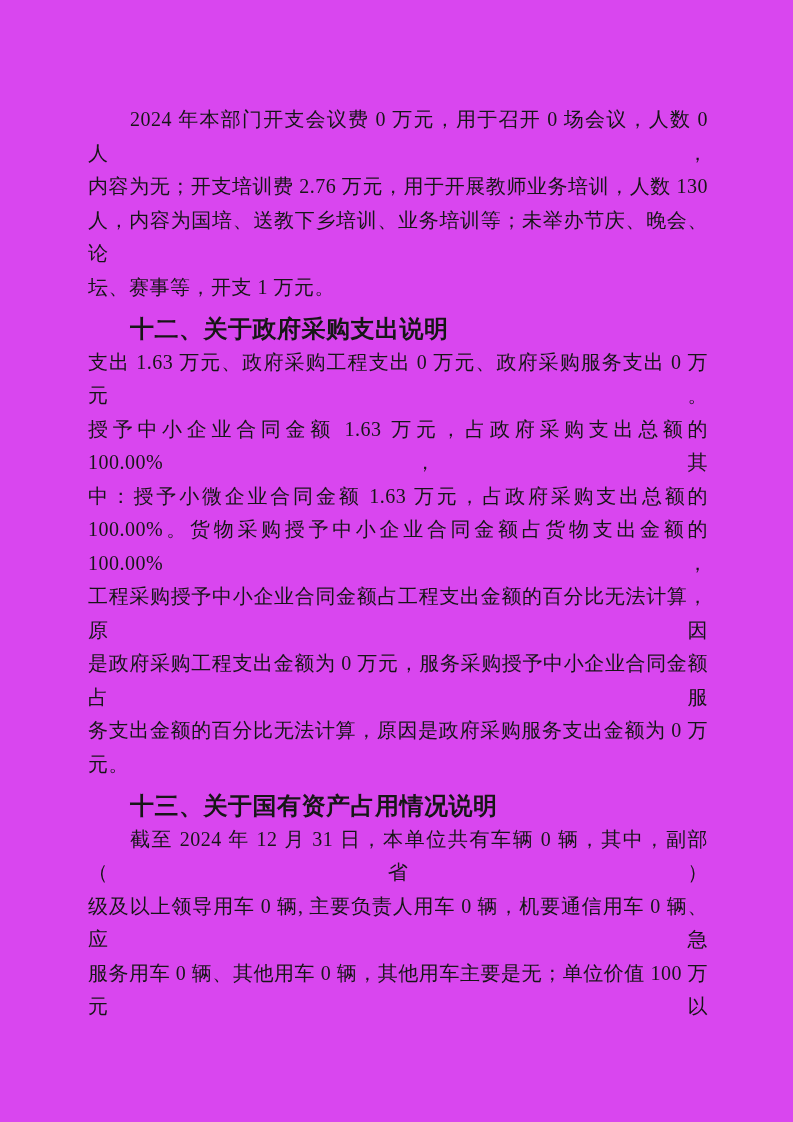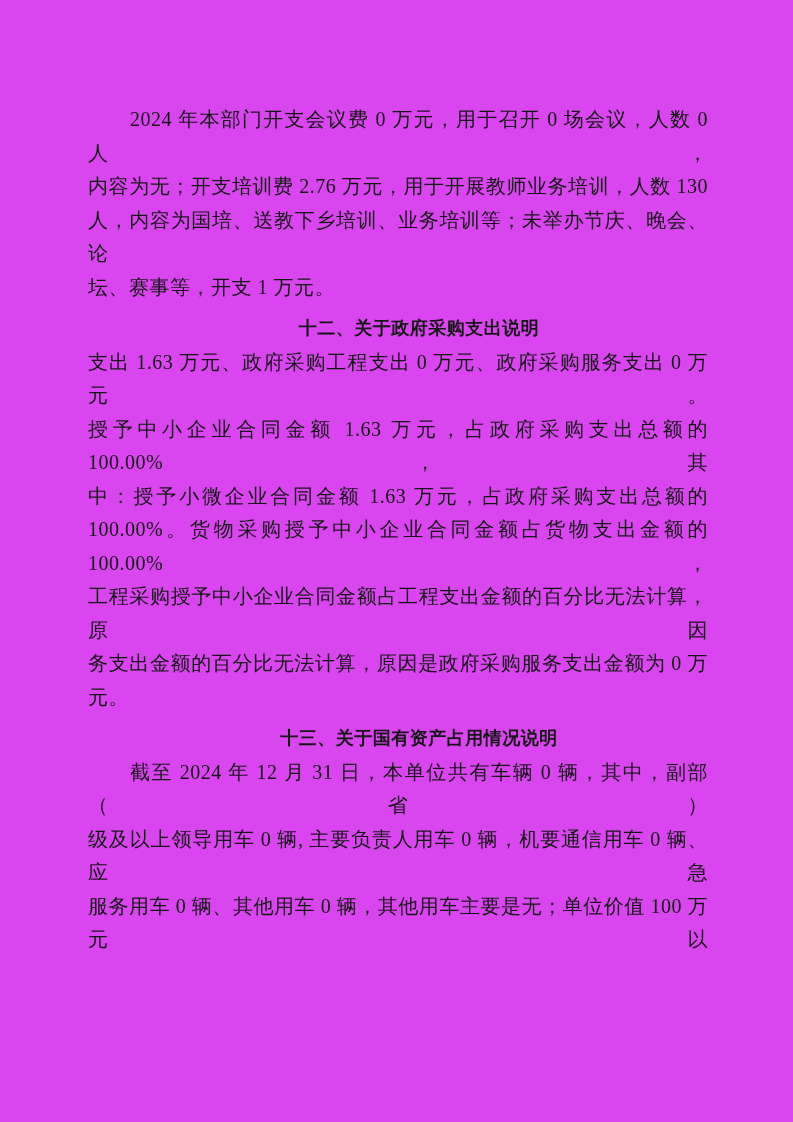--- a/index.html
+++ b/index.html
@@ -30,25 +30,24 @@
   .line {
     text-align: justify;
     text-align-last: left;
     white-space: normal;
   }
   .line.j  { text-align-last: justify; }
   .line.indent { text-indent: 42px; }
   .heading {
     font-family: "Liberation Sans", "DejaVu Sans", sans-serif;
     font-weight: 700;
-    font-size: 18px;
+    font-size: 24px;
     line-height: 33.5px;
     text-indent: 42px;
     margin: 0;
-    text-align: center;
   }
   .heading.sect { margin-top: 8px; }
 </style>
 </head>
 <body>
 
 <div class="page">
   <div class="doc-body">
 
     <div class="para">
@@ -59,20 +58,21 @@
     </div>
 
     <div class="heading sect">十二、关于政府采购支出说明</div>
 
     <div class="para">
       <div class="line j">支出 1.63 万元、政府采购工程支出 0 万元、政府采购服务支出 0 万元。</div>
       <div class="line j">授予中小企业合同金额 1.63 万元，占政府采购支出总额的 100.00%，其</div>
       <div class="line j">中：授予小微企业合同金额 1.63 万元，占政府采购支出总额的</div>
       <div class="line j">100.00%。货物采购授予中小企业合同金额占货物支出金额的 100.00%，</div>
       <div class="line j">工程采购授予中小企业合同金额占工程支出金额的百分比无法计算，原因</div>
+      <div class="line j">是政府采购工程支出金额为 0 万元，服务采购授予中小企业合同金额占服</div>
       <div class="line">务支出金额的百分比无法计算，原因是政府采购服务支出金额为 0 万元。</div>
     </div>
 
     <div class="heading sect">十三、关于国有资产占用情况说明</div>
 
     <div class="para">
       <div class="line indent j">截至 2024 年 12 月 31 日，本单位共有车辆 0 辆，其中，副部（省）</div>
       <div class="line j">级及以上领导用车 0 辆, 主要负责人用车 0 辆，机要通信用车 0 辆、应急</div>
       <div class="line j">服务用车 0 辆、其他用车 0 辆，其他用车主要是无；单位价值 100 万元以</div>
 

